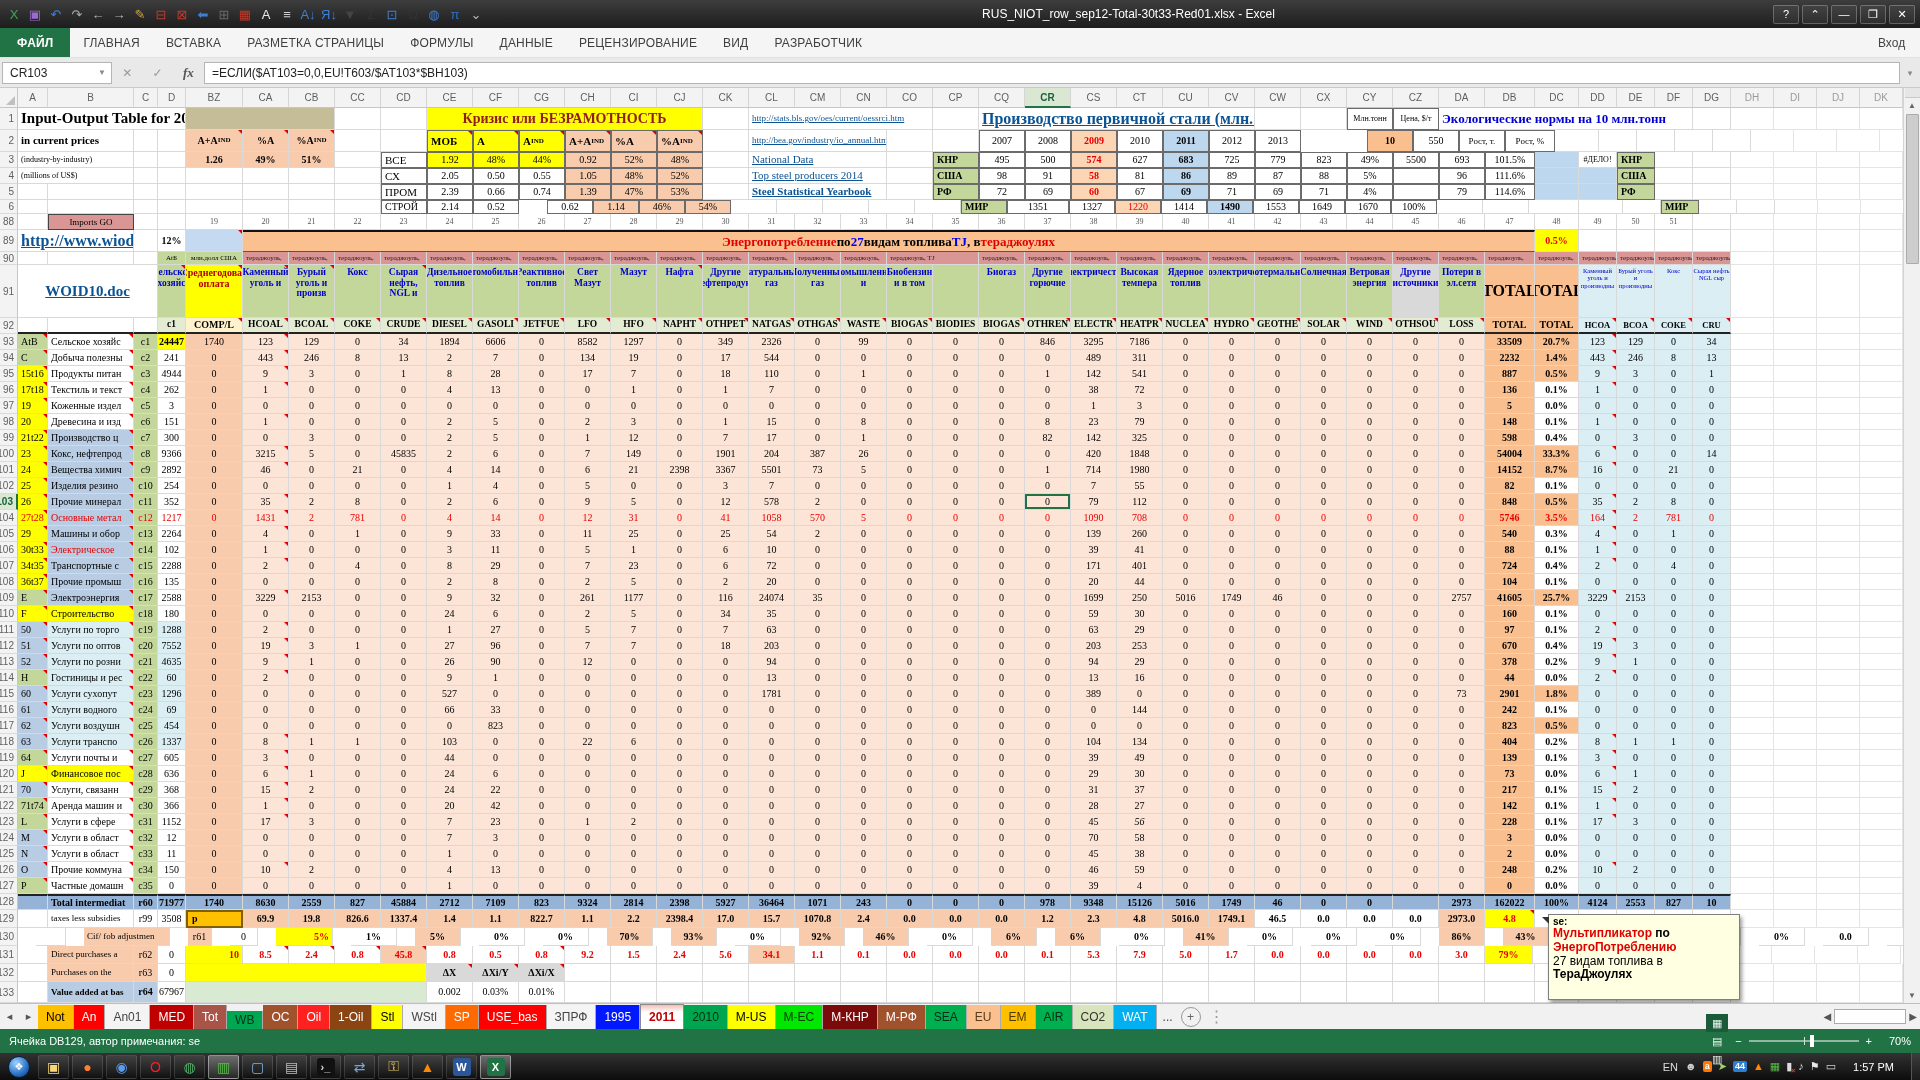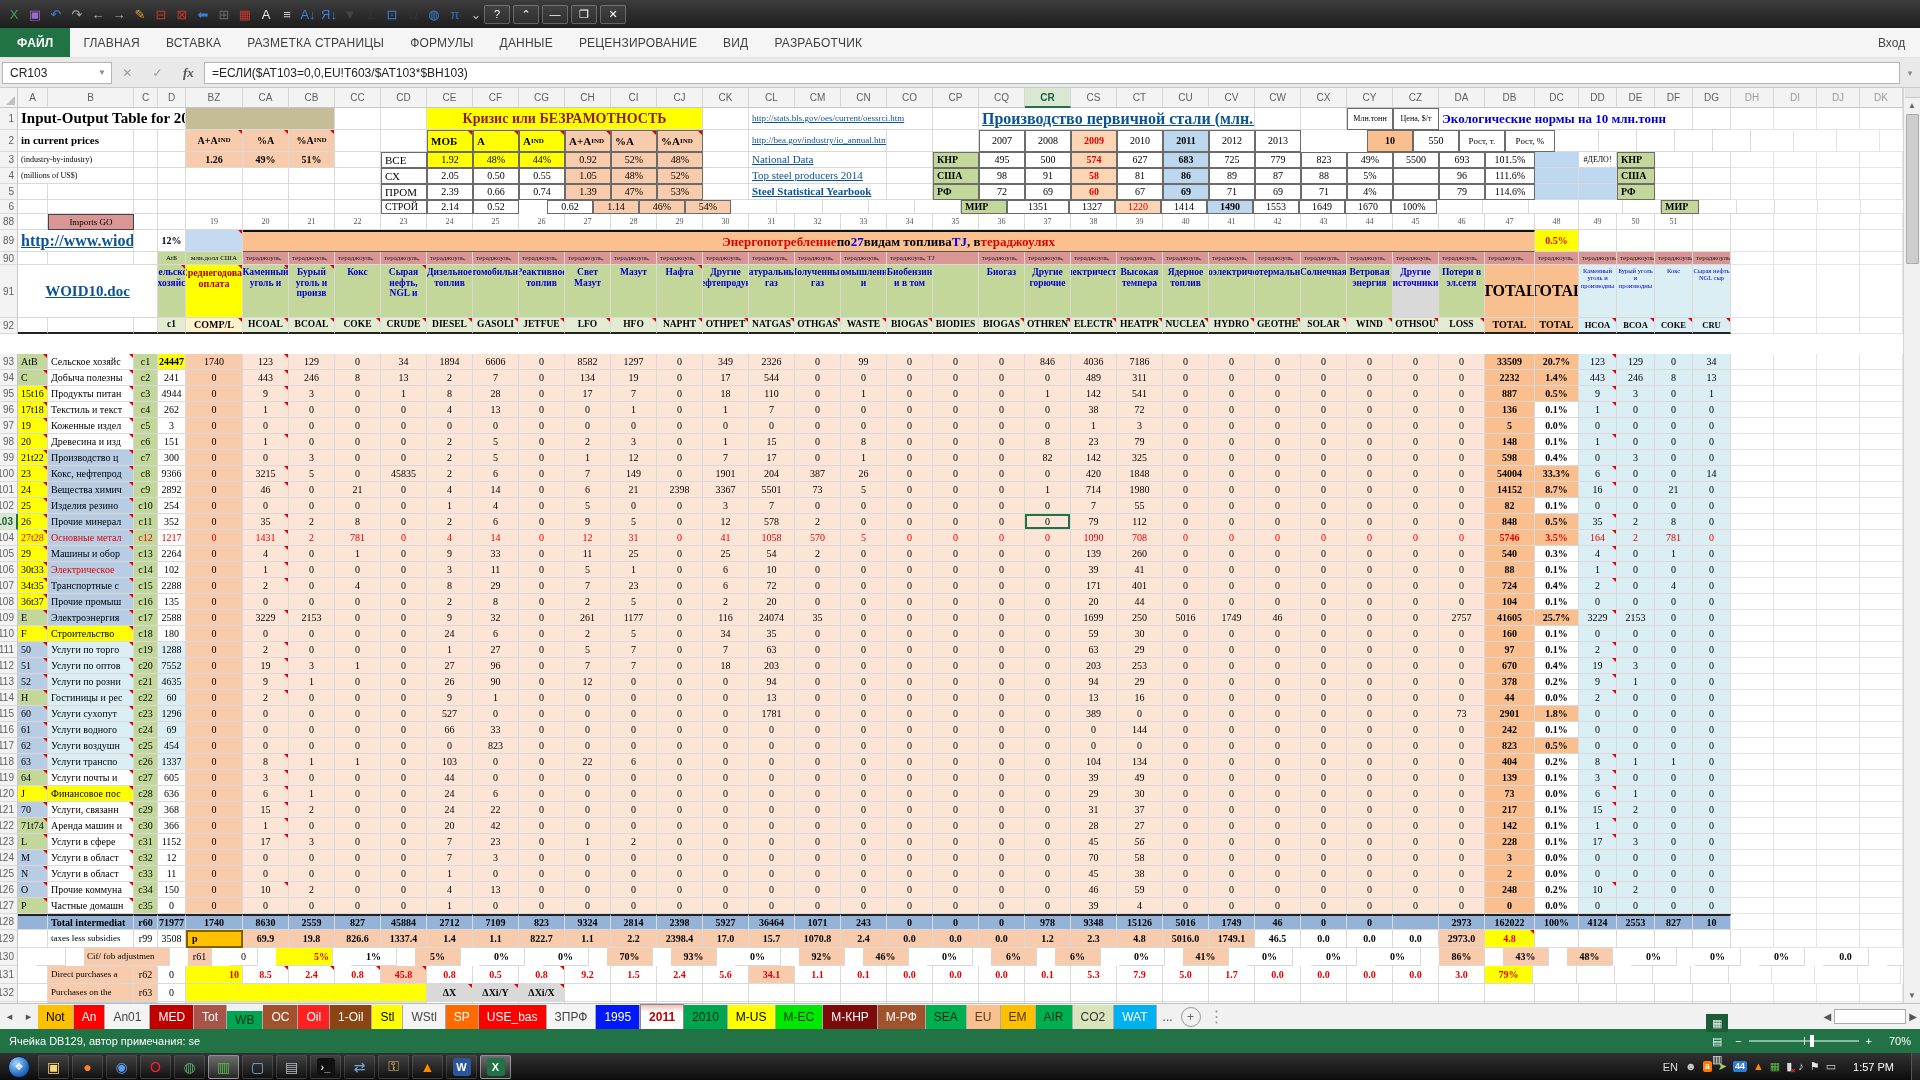--- a/index.html
+++ b/index.html
@@ -130,20 +130,21 @@
       <span class="qi" style="color: rgb(62, 127, 212);">А↓</span>
       <span class="qi" style="color: rgb(62, 127, 212);">Я↓</span>
       <span class="qi" style="color: rgb(68, 68, 68);">▼</span>
       <span class="qi" style="color: rgb(51, 51, 51);">Σ</span>
       <span class="qi" style="color: rgb(62, 127, 212);">⊡</span>
       <span class="qi" style="color: rgb(51, 51, 51);">Ω</span>
       <span class="qi" style="color: rgb(62, 127, 212);">◍</span>
       <span class="qi" style="color: rgb(47, 111, 191);">π</span>
       <span class="qi" style="color: rgb(187, 187, 187);">⌄</span>
     </div>
+  <div id="title">RUS_NIOT_row_sep12-Total-30t33-Red01.xlsx - Excel</div>
   <div id="winbtns">
       <span class="wb">?</span>
       <span class="wb">⌃</span>
       <span class="wb">—</span>
       <span class="wb">❐</span>
       <span class="wb">✕</span>
     </div>
 </div>
 
 <div id="ribbonrow">
@@ -635,21 +636,21 @@
         <div class="cl cd c" style="width: 46px;">OTHSOU</div>
         <div class="cl cd c" style="width: 46px;">LOSS</div>
         <div class="cl o B" style="width: 50px;">TOTAL</div>
         <div class="cl o B" style="width: 44px;">TOTAL</div>
         <div class="cl cdb c" style="width: 38px;">HCOA</div>
         <div class="cl cdb c" style="width: 38px;">BCOA</div>
         <div class="cl cdb c" style="width: 38px;">COKE</div>
         <div class="cl cdb c" style="width: 38px;">CRU</div>
         <div class="fil" style="width: 172px;"></div>
       </div>
-      <div class="grow" style="height: 16px; margin-top: 20px;">
+      <div class="grow" style="height: 16px;">
         <div class="rn">93</div>
         <div class="cl g c lt" style="width: 30px;">AtB</div>
         <div class="cl lt c" style="width: 86px;">Сельское хозяйс</div>
         <div class="cl g" style="width: 24px;">c1</div>
         <div class="cl y B" style="width: 28px;">24447</div>
         <div class="cl m2" style="width: 57px;">1740</div>
         <div class="cl m c" style="width: 46px;">123</div>
         <div class="cl m" style="width: 46px;">129</div>
         <div class="cl m" style="width: 46px;">0</div>
         <div class="cl m" style="width: 46px;">34</div>
@@ -660,21 +661,21 @@
         <div class="cl m" style="width: 46px;">1297</div>
         <div class="cl m" style="width: 46px;">0</div>
         <div class="cl m" style="width: 46px;">349</div>
         <div class="cl m" style="width: 46px;">2326</div>
         <div class="cl m" style="width: 46px;">0</div>
         <div class="cl m" style="width: 46px;">99</div>
         <div class="cl m" style="width: 46px;">0</div>
         <div class="cl m" style="width: 46px;">0</div>
         <div class="cl m" style="width: 46px;">0</div>
         <div class="cl m" style="width: 46px;">846</div>
-        <div class="cl m" style="width: 46px;">4036</div>
+        <div class="cl m" style="width: 46px;">3295</div>
         <div class="cl m" style="width: 46px;">7186</div>
         <div class="cl m" style="width: 46px;">0</div>
         <div class="cl m" style="width: 46px;">0</div>
         <div class="cl m" style="width: 46px;">0</div>
         <div class="cl m" style="width: 46px;">0</div>
         <div class="cl m" style="width: 46px;">0</div>
         <div class="cl m" style="width: 46px;">0</div>
         <div class="cl m" style="width: 46px;">0</div>
         <div class="cl o B" style="width: 50px;">33509</div>
         <div class="cl po" style="width: 44px;">20.7%</div>
@@ -2357,20 +2358,27 @@
         <div class="fil" style="width: 172px;"></div>
       </div>
     </div>
   <div id="vscroll">
     <div class="vsbox"></div>
     <div class="vsb">▲</div>
     <div class="vthumb"></div>
     <div class="vtrack"></div>
     <div class="vsb">▼</div>
   </div>
+  <div id="note">
+      <div class="nl0"><span class="nb">se:</span></div>
+      <div class="nl"><span class="nr">Мультипликатор</span><span class="nb"> по</span></div>
+      <div class="nl"><span class="nr">ЭнергоПотреблению</span></div>
+      <div class="nl"><span>27 видам топлива в</span></div>
+      <div class="nl"><span class="nb">ТераДжоулях</span></div>
+    </div>
 </div>
 
 <div id="tabsbar">
   <span class="tnav">◂</span>
   <span class="tnav">▸</span>
   <span id="tablist" style="display:flex;align-items:stretch">
       <div class="stab" style="background: rgb(255, 192, 0); color: rgb(0, 0, 0);">Not</div>
       <div class="stab" style="background: rgb(255, 0, 0); color: rgb(255, 255, 255);">An</div>
       <div class="stab" style="background: rgb(244, 244, 244); color: rgb(68, 68, 68);">An01</div>
       <div class="stab" style="background: rgb(192, 0, 0); color: rgb(255, 255, 255);">MED</div>

